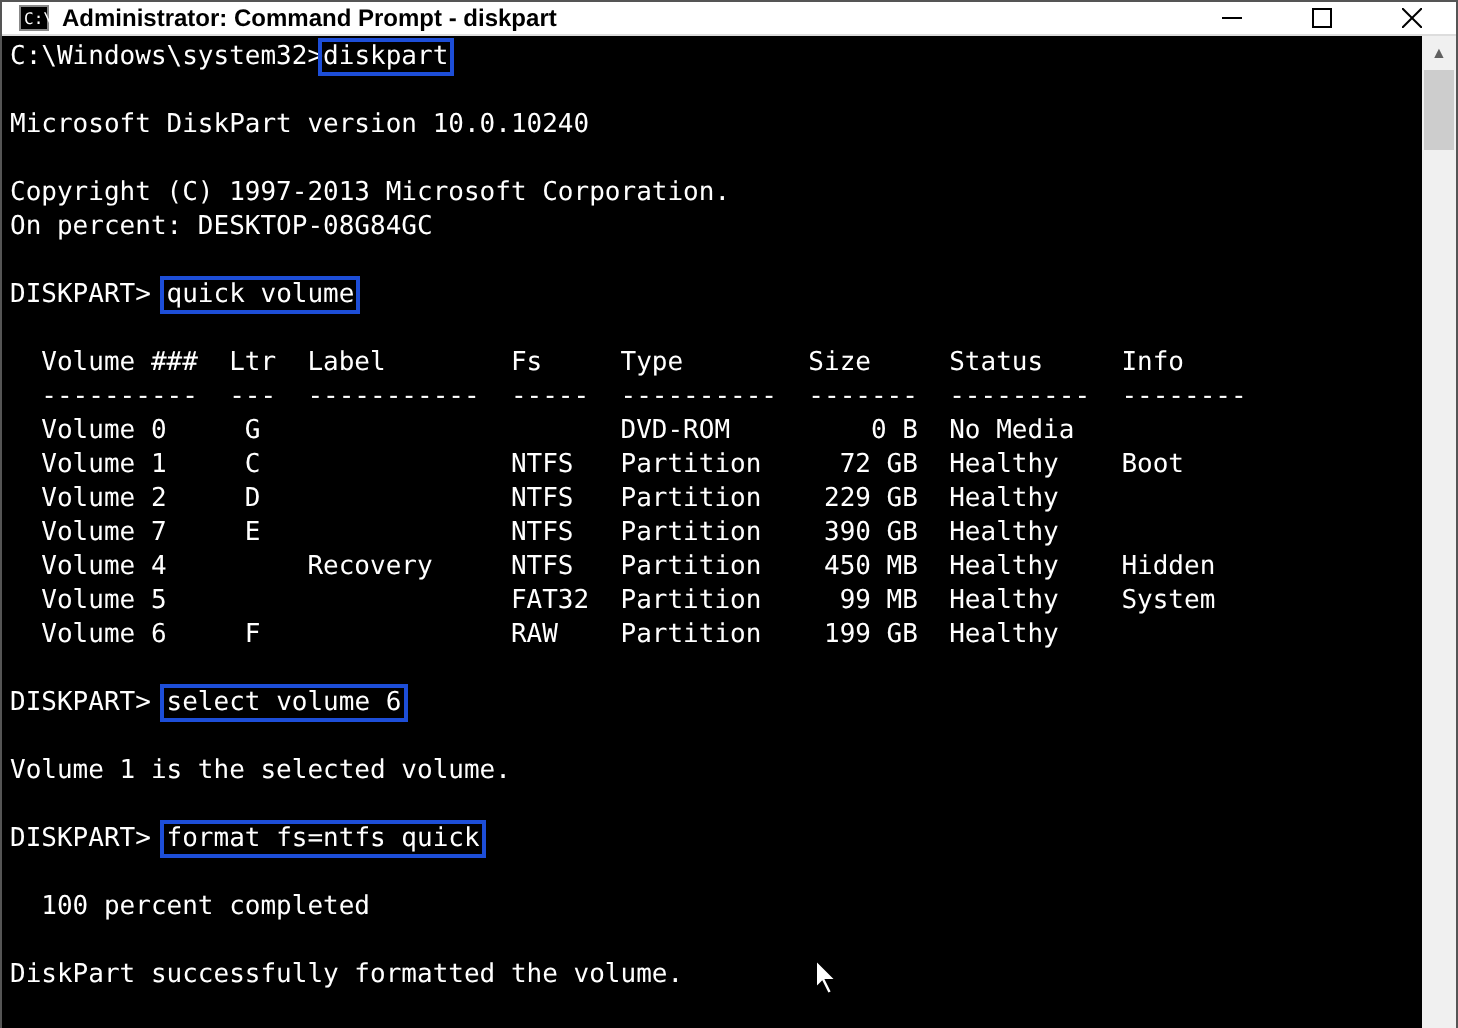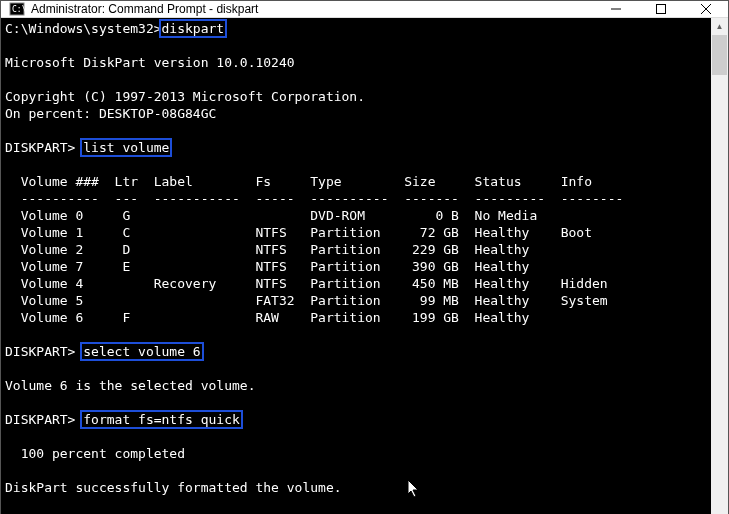--- a/index.html
+++ b/index.html
@@ -34,20 +34,21 @@
   .titlebar .icon {
     width: 16px;
     height: 16px;
     margin: 0 6px 0 8px;
     display: flex;
     align-items: center;
     justify-content: center;
   }
   .titlebar .title {
     flex: 1;
+    font-weight: bold;
   }
   .titlebar .controls {
     display: flex;
     height: 100%;
   }
   .titlebar .ctrl {
     width: 45px;
     height: 100%;
     display: flex;
     align-items: center;
@@ -149,35 +150,35 @@
   </div>
 
   <div class="terminal-wrap">
     <div class="terminal"><span>C:\Windows\system32&gt;</span><span class="highlight">diskpart</span>
 
 <span>Microsoft DiskPart version 10.0.10240</span>
 
 <span>Copyright (C) 1997-2013 Microsoft Corporation.</span>
 <span>On percent: DESKTOP-08G84GC</span>
 
-<span>DISKPART&gt; </span><span class="highlight">list volume</span>
+<span>DISKPART&gt; </span><span class="highlight">quick volume</span>
 
 <span>  Volume ###  Ltr  Label        Fs     Type        Size     Status     Info</span>
 <span>  ----------  ---  -----------  -----  ----------  -------  ---------  --------</span>
 <span>  Volume 0     G                       DVD-ROM         0 B  No Media</span>
 <span>  Volume 1     C                NTFS   Partition     72 GB  Healthy    Boot</span>
 <span>  Volume 2     D                NTFS   Partition    229 GB  Healthy</span>
 <span>  Volume 7     E                NTFS   Partition    390 GB  Healthy</span>
 <span>  Volume 4         Recovery     NTFS   Partition    450 MB  Healthy    Hidden</span>
 <span>  Volume 5                      FAT32  Partition     99 MB  Healthy    System</span>
 <span>  Volume 6     F                RAW    Partition    199 GB  Healthy</span>
 
 <span>DISKPART&gt; </span><span class="highlight">select volume 6</span>
 
-<span>Volume 6 is the selected volume.</span>
+<span>Volume 1 is the selected volume.</span>
 
 <span>DISKPART&gt; </span><span class="highlight">format fs=ntfs quick</span>
 
 <span>  100 percent completed</span>
 
 <span>DiskPart successfully formatted the volume.</span>
 
 _<svg class="cursor" style="left:407px; top:462px;" viewBox="0 0 13 19">
           <path d="M0 0 L0 14 L3 11 L6 17 L8 16 L5 10 L10 10 Z" fill="#fff" stroke="#000" stroke-width="1"></path>
         </svg></div>

